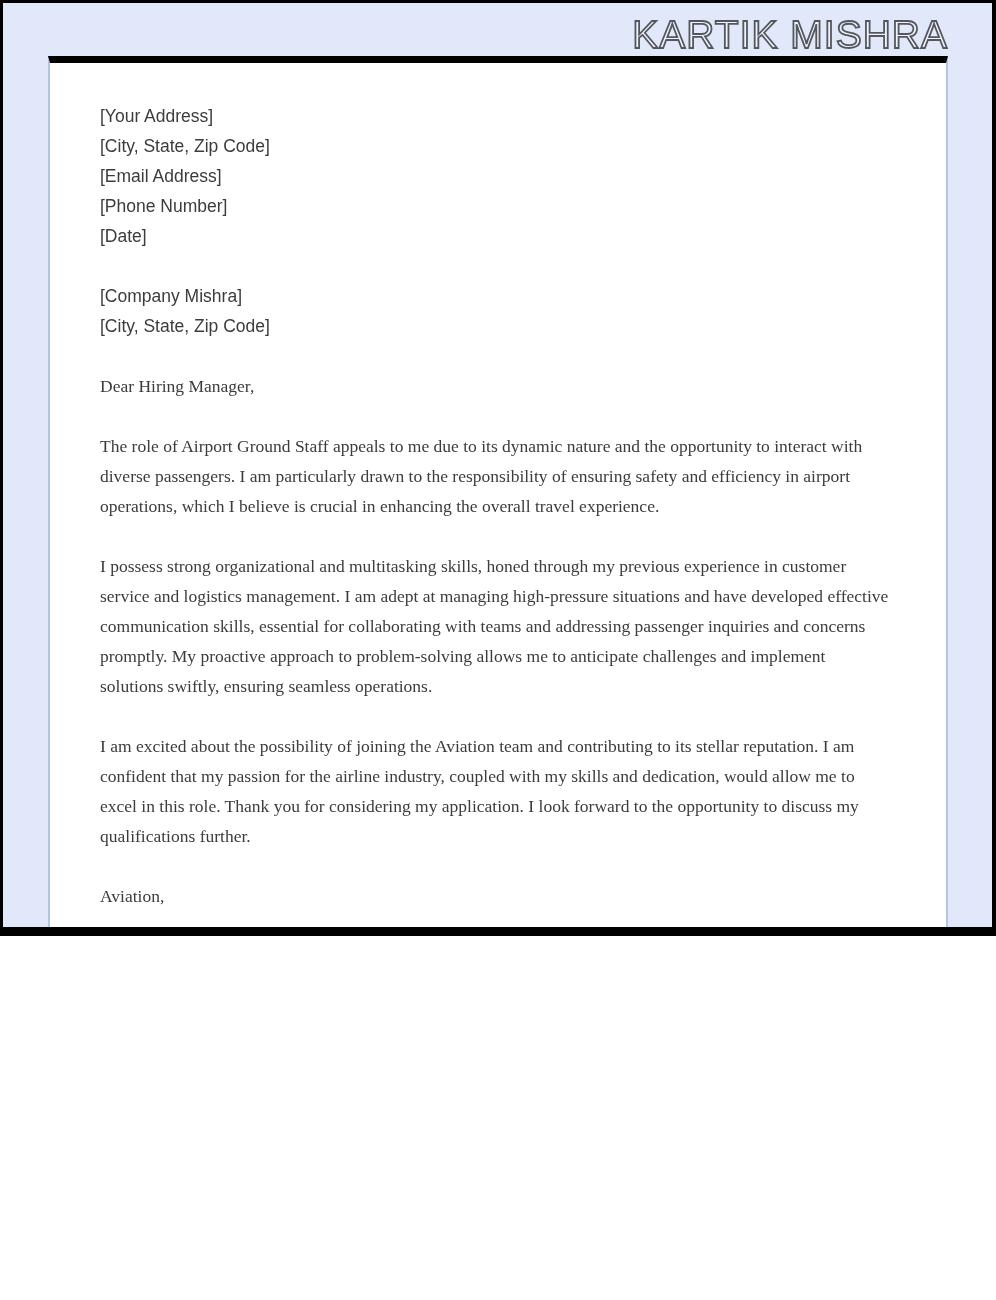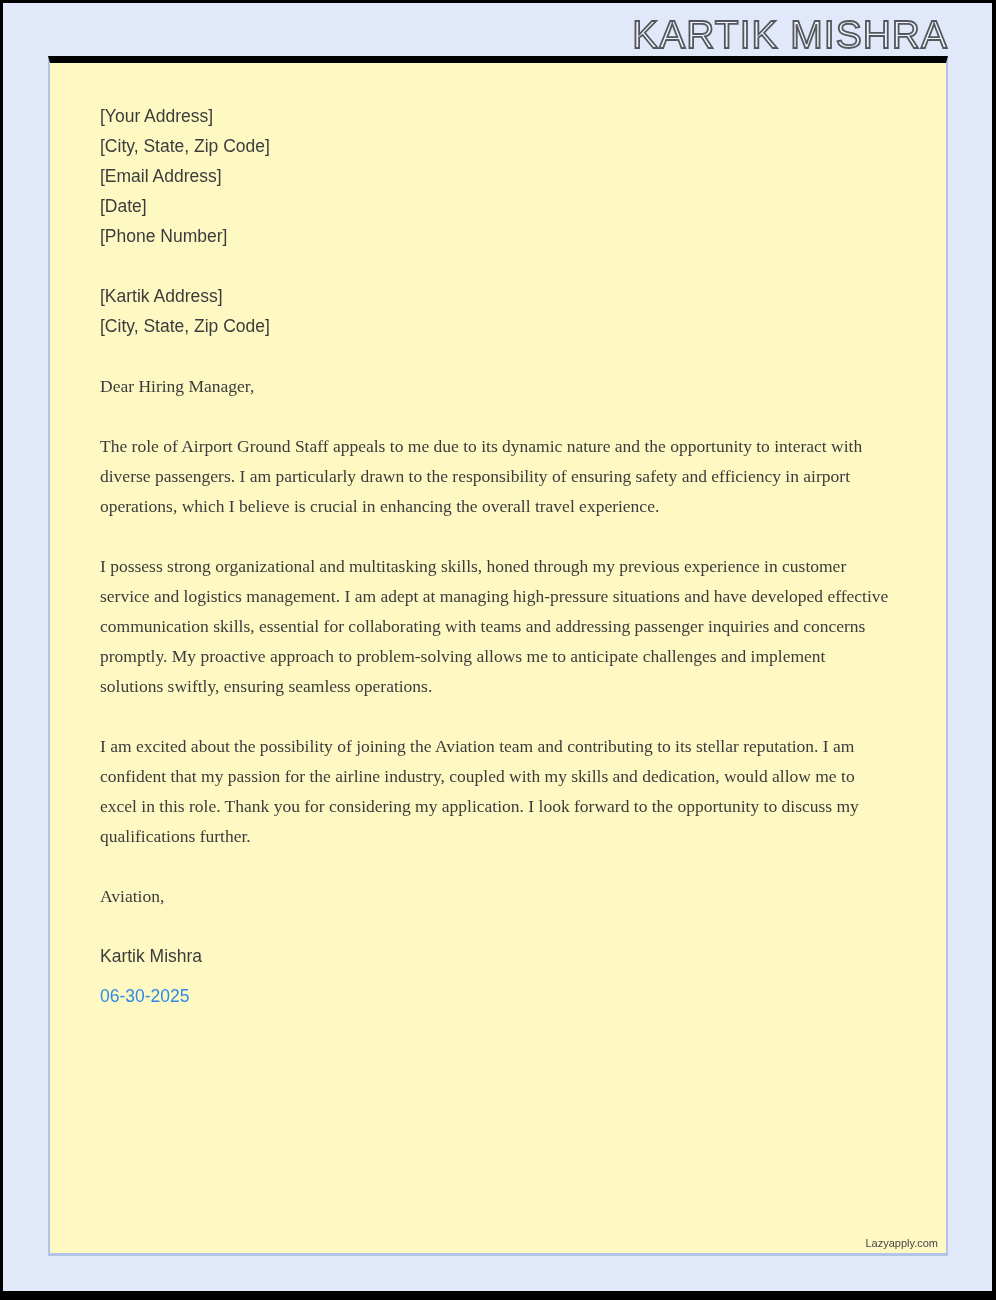--- a/index.html
+++ b/index.html
@@ -1,21 +1,21 @@
 <!DOCTYPE html>
 <html><head>
 <meta charset="utf-8">
 <style>
   * { margin: 0; padding: 0; box-sizing: border-box; }
   html, body { width: 996px; height: 1300px; }
   body { font-family: "Liberation Sans", sans-serif; background: #ffffff; }
 
   .page {
     width: 996px;
-    height: 1300px;
+    height: 936px;
     background: #e1e8fa;
     border-style: solid;
     border-color: #000000;
     border-width: 3px 4px 9px 3px;
     position: relative;
     overflow: hidden;
   }
 
   .header {
     margin-left: 45px;
@@ -33,21 +33,21 @@
     letter-spacing: 1px;
     color: #f0f4fd;
     -webkit-text-stroke: 1.8px #54575d;
     white-space: nowrap;
   }
 
   .document {
     margin-left: 45px;
     width: 900px;
     height: 1200px;
-    background: #fef9c3;
+    background: #ffffff;
     border-top: 7px solid #000000;
     border-left: 2px solid #b3c3ea;
     border-right: 2px solid #b3c3ea;
     border-bottom: 3px solid #b3c3ea;
     padding: 38px 55px 8px 50px;
     position: relative;
     color: #3c3c3c;
     font-size: 17.5px;
     line-height: 30px;
   }
@@ -80,26 +80,26 @@
   <div class="header">
     <div class="brand-title">KARTIK MISHRA</div>
   </div>
 
   <div class="document">
 
     <div class="block">
       <div>[Your Address]</div>
       <div>[City, State, Zip Code]</div>
       <div>[Email Address]</div>
+      <div>[Phone Number]</div>
       <div>[Date]</div>
-      <div>[Phone Number]</div>
     </div>
 
     <div class="block">
-      <div>[Kartik Address]</div>
+      <div>[Company Mishra]</div>
       <div>[City, State, Zip Code]</div>
     </div>
 
     <div class="para">Dear Hiring Manager,</div>
 
     <div class="para">The role of Airport Ground Staff appeals to me due to its dynamic nature and the opportunity to interact with diverse passengers. I am particularly drawn to the responsibility of ensuring safety and efficiency in airport operations, which I believe is crucial in enhancing the overall travel experience.</div>
     <div class="para">I possess strong organizational and multitasking skills, honed through my previous experience in customer service and logistics management. I am adept at managing high-pressure situations and have developed effective communication skills, essential for collaborating with teams and addressing passenger inquiries and concerns promptly. My proactive approach to problem-solving allows me to anticipate challenges and implement solutions swiftly, ensuring seamless operations.</div>
     <div class="para">I am excited about the possibility of joining the Aviation team and contributing to its stellar reputation. I am confident that my passion for the airline industry, coupled with my skills and dedication, would allow me to excel in this role. Thank you for considering my application. I look forward to the opportunity to discuss my qualifications further.</div>
 
     <div class="para">Aviation,</div>

